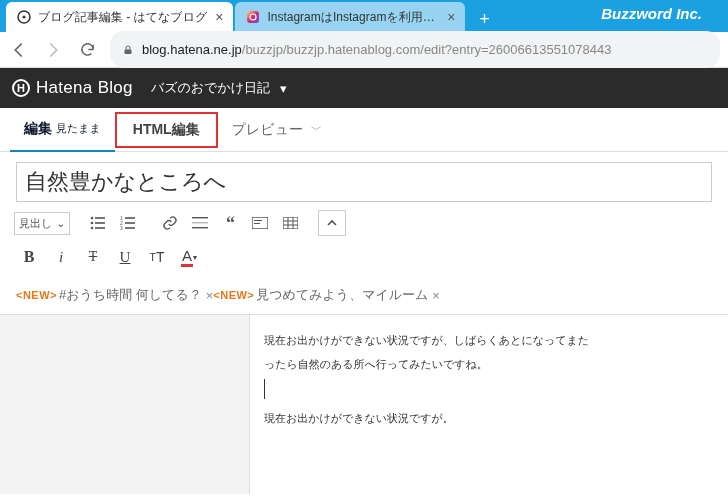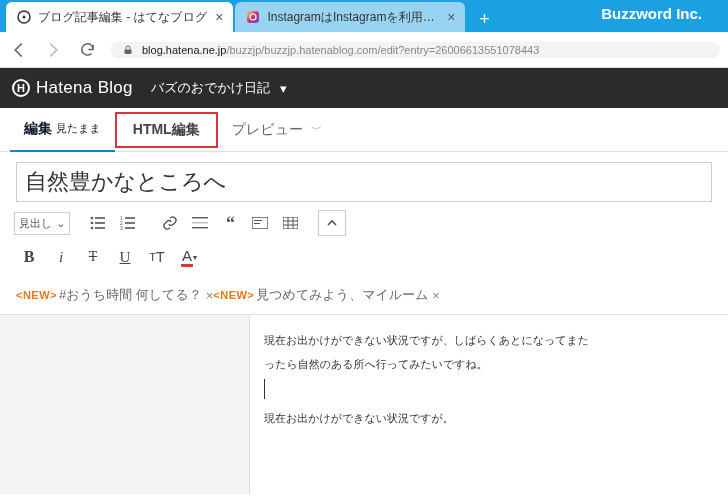--- a/index.html
+++ b/index.html
@@ -1,32 +1,32 @@
 <!DOCTYPE html>
 <html><head>
 <meta charset="utf-8">
 <style>
 * { margin: 0; padding: 0; box-sizing: border-box; font-family: "Hiragino Kaku Gothic ProN", "Meiryo", sans-serif; }
 body { width: 728px; height: 500px; overflow: hidden; background: #fff; }
 
 .chrome-top { background: #1ba1e2; }
-.brand-bar { display: flex; justify-content: flex-end; align-items: center; padding: 0 20px; height: 22px; color: #fff; font-weight: bold; font-family: Georgia, serif; font-size: 15px; }
+.brand-bar { display: flex; justify-content: flex-end; align-items: center; padding: 0 20px; height: 22px; color: #fff; font-weight: bold; font-family: Georgia, serif; font-style: italic; font-size: 15px; }
 .tabs-row { display: flex; align-items: flex-end; height: 32px; padding-left: 6px; }
 .tab { display: flex; align-items: center; height: 30px; padding: 0 10px; font-size: 12px; color: #333; border-top-left-radius: 6px; border-top-right-radius: 6px; margin-right: 2px; max-width: 230px; }
 .tab.active { background: #fff; }
 .tab.inactive { background: rgba(255,255,255,0.55); }
 .tab .fav { width: 16px; height: 16px; margin-right: 6px; flex-shrink: 0; display: flex; align-items: center; justify-content: center; }
 .tab .title { white-space: nowrap; overflow: hidden; text-overflow: ellipsis; flex: 1; }
 .tab .close { margin-left: 8px; color: #555; font-size: 14px; }
 .newtab { width: 26px; height: 26px; display: flex; align-items: center; justify-content: center; color: #fff; font-size: 18px; margin-left: 4px; }
 
 .addr-bar { display: flex; align-items: center; height: 36px; background: #fff; padding: 0 8px; border-bottom: 1px solid #ddd; gap: 12px; }
 .nav-ico { color: #5f6368; display: flex; align-items: center; justify-content: center; width: 22px; height: 22px; }
 .nav-ico.disabled { color: #bbb; }
-.url-box { flex: 1; display: flex; align-items: center; background: #f1f3f4; border-radius: 14px; height: 16px; padding: 0 12px; font-size: 11px; color: #5f6368; gap: 8px; }
+.url-box { flex: 1; display: flex; align-items: center; background: #f1f3f4; border-radius: 14px; height: 37px; padding: 0 12px; font-size: 13px; color: #5f6368; gap: 8px; }
 .url-host { color: #202124; }
 .url-path { color: #888; }
 
 .hatena-header { background: #2b2b2b; color: #fff; display: flex; align-items: center; height: 40px; padding: 0 12px; gap: 18px; }
 .hb-logo { display: flex; align-items: center; gap: 6px; font-size: 17px; font-weight: 500; letter-spacing: 0.3px; }
 .hb-circ { width: 18px; height: 18px; border: 2px solid #fff; border-radius: 50%; display: flex; align-items: center; justify-content: center; font-size: 11px; font-weight: bold; }
 .blog-sel { font-size: 13px; display: flex; align-items: center; gap: 10px; }
 
 .edit-tabs { display: flex; align-items: center; height: 44px; border-bottom: 1px solid #ddd; padding: 0 10px; gap: 0; font-size: 14px; }
 .edit-tab { padding: 0 14px; height: 44px; display: flex; align-items: center; color: #666; gap: 4px; }

